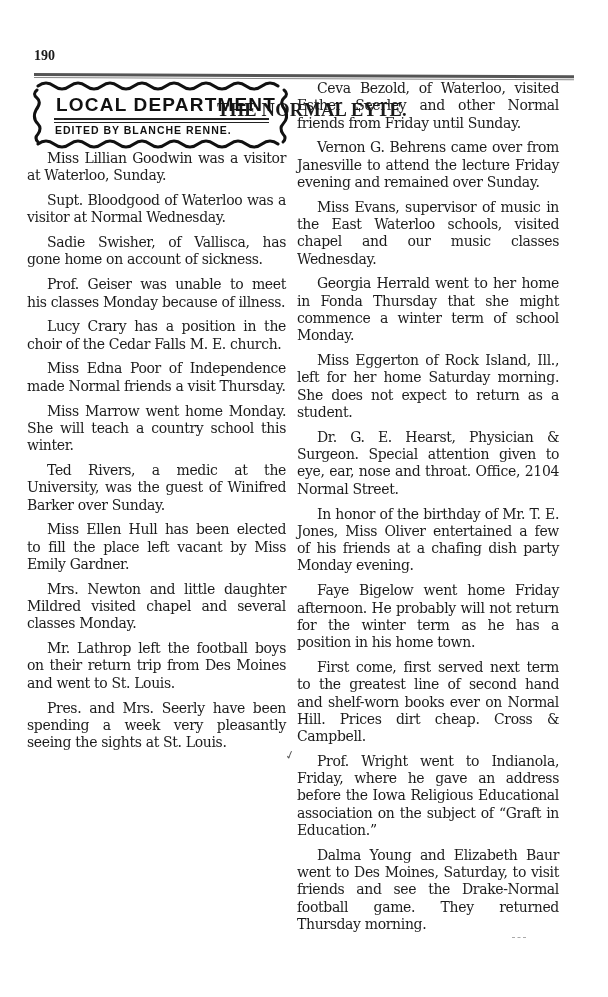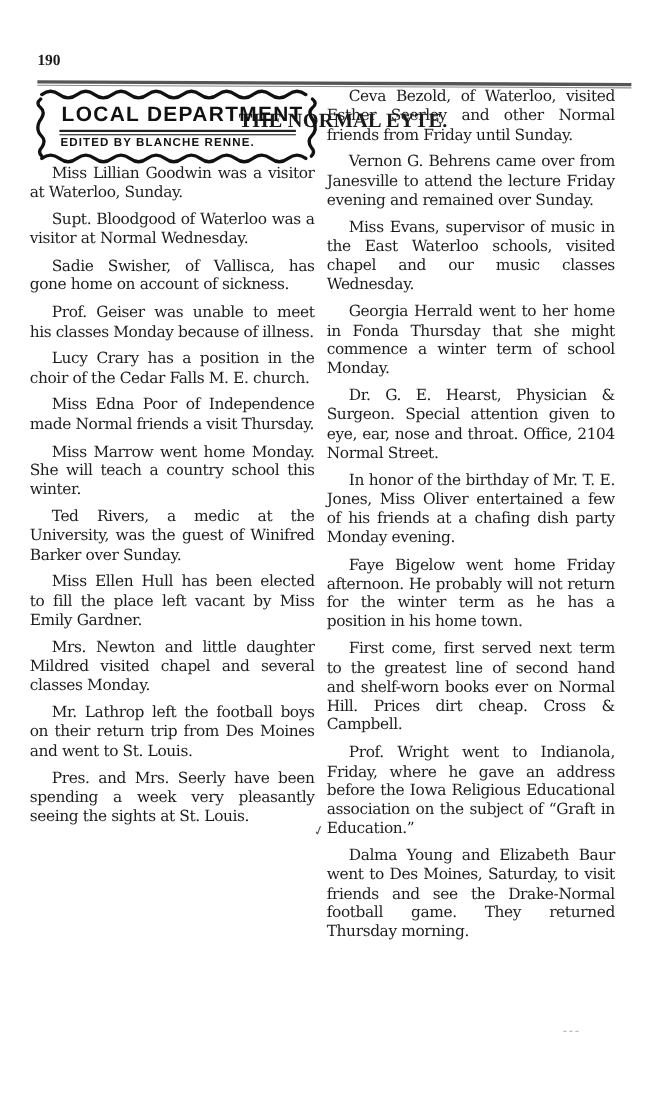--- a/index.html
+++ b/index.html
@@ -96,20 +96,21 @@
     <p>Mrs. Newton and little daughter Mildred visited chapel and several classes Monday.</p>
     <p>Mr. Lathrop left the football boys on their return trip from Des Moines and went to St. Louis.</p>
     <p>Pres. and Mrs. Seerly have been spending a week very pleasantly seeing the sights at St. Louis.</p>
   </div>
 
   <div class="col col-right">
     <p>Ceva Bezold, of Waterloo, visited Esther Seerley and other Normal friends from Friday until Sunday.</p>
     <p>Vernon G. Behrens came over from Janesville to attend the lecture Friday evening and remained over Sunday.</p>
     <p>Miss Evans, supervisor of music in the East Waterloo schools, visited chapel and our music classes Wednesday.</p>
     <p>Georgia Herrald went to her home in Fonda Thursday that she might commence a winter term of school Monday.</p>
+    <p>Miss Eggerton of Rock Island, Ill., left for her home Saturday morning. She does not expect to return as a student.</p>
     <p>Dr. G. E. Hearst, Physician &amp; Surgeon. Special attention given to eye, ear, nose and throat. Office, 2104 Normal Street.</p>
     <p>In honor of the birthday of Mr. T. E. Jones, Miss Oliver entertained a few of his friends at a chafing dish party Monday evening.</p>
     <p>Faye Bigelow went home Friday afternoon. He probably will not return for the winter term as he has a position in his home town.</p>
     <p>First come, first served next term to the greatest line of second hand and shelf-worn books ever on Normal Hill. Prices dirt cheap. Cross &amp; Campbell.</p>
     <p>Prof. Wright went to Indianola, Friday, where he gave an address before the Iowa Religious Educational association on the subject of “Graft in Education.”</p>
     <p>Dalma Young and Elizabeth Baur went to Des Moines, Saturday, to visit friends and see the Drake-Normal football game. They returned Thursday morning.</p>
   </div>
 
   <div class="mark">✓</div>
   <div class="endmark"></div>

